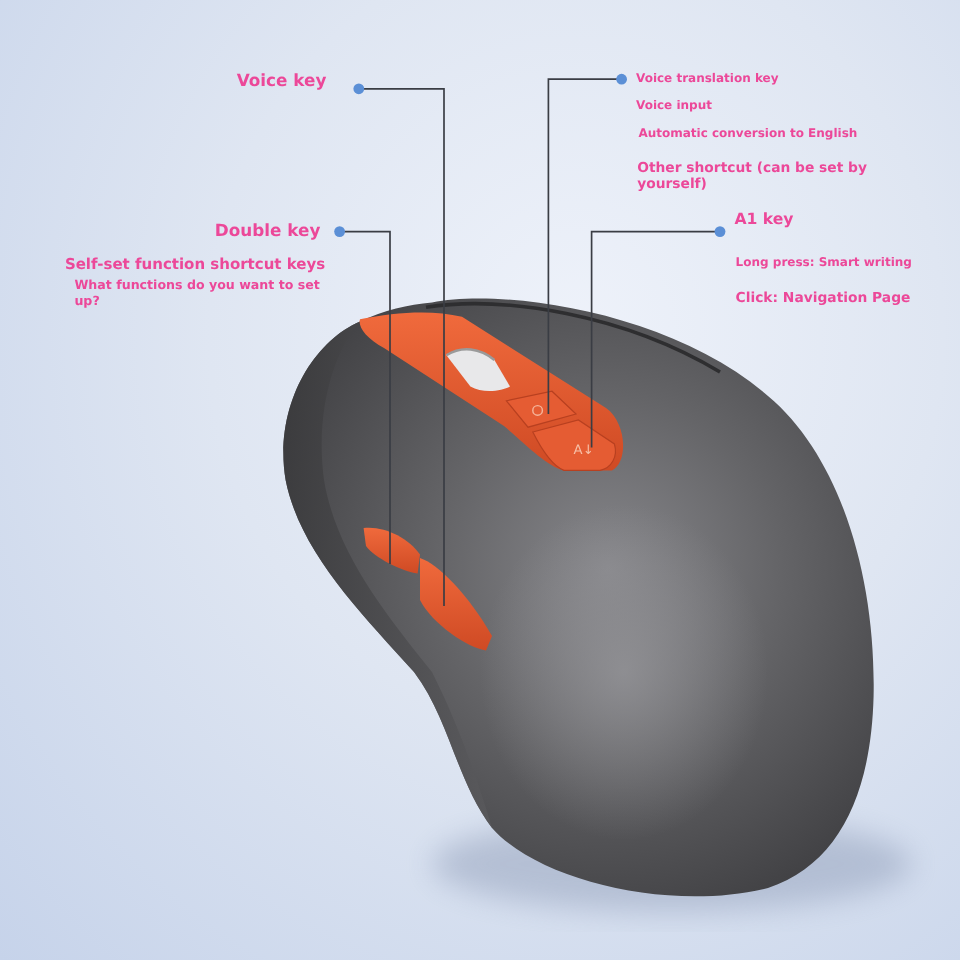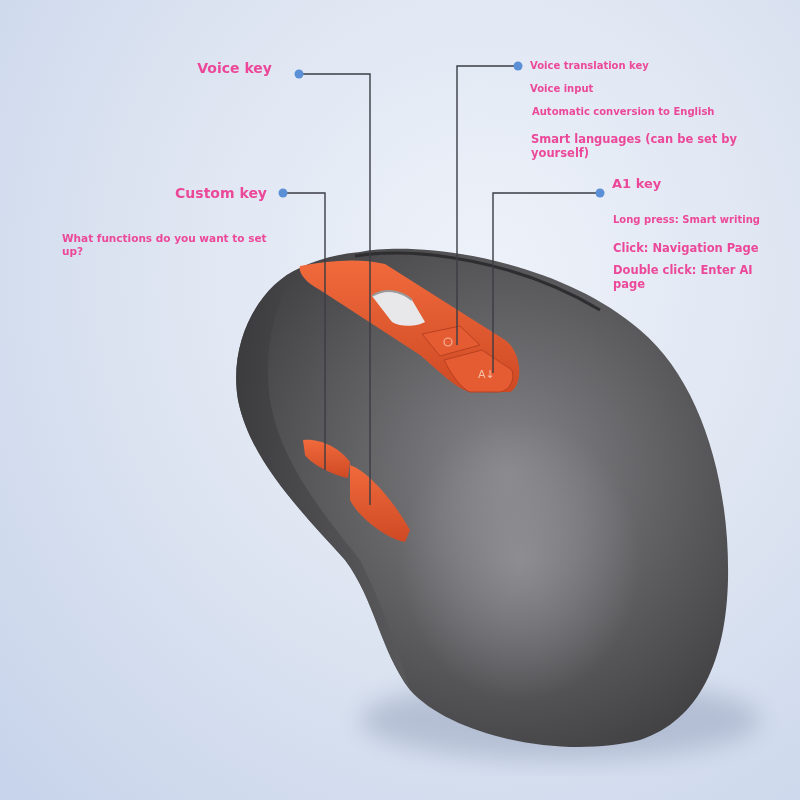--- a/index.html
+++ b/index.html
@@ -102,25 +102,25 @@
     <g fill="#5b8fd6">
       <circle cx="299" cy="74" r="4.5"></circle>
       <circle cx="283" cy="193" r="4.5"></circle>
       <circle cx="518" cy="66" r="4.5"></circle>
       <circle cx="600" cy="193" r="4.5"></circle>
     </g>
   </svg>
 
   <div class="lbl r t-voice-title">Voice key</div>
 
-  <div class="lbl r t-custom-title">Custom key</div>
+  <div class="lbl r t-custom-title">Double key</div>
+  <div class="lbl r t-custom-sub">Self-set function shortcut keys</div>
   <div class="lbl t-custom-q">What functions do you want to set up?</div>
 
   <div class="lbl t-vt-title">Voice translation key</div>
   <div class="lbl t-vt-input">Voice input</div>
   <div class="lbl t-vt-auto">Automatic conversion to English</div>
-  <div class="lbl t-vt-other">Smart languages (can be set by yourself)</div>
+  <div class="lbl t-vt-other">Other shortcut (can be set by yourself)</div>
 
   <div class="lbl t-a1-title">A1 key</div>
   <div class="lbl t-a1-long">Long press: Smart writing</div>
   <div class="lbl t-a1-click">Click: Navigation Page</div>
-  <div class="lbl t-a1-dbl">Double click: Enter AI page</div>
 </div>
 
 </body></html>

